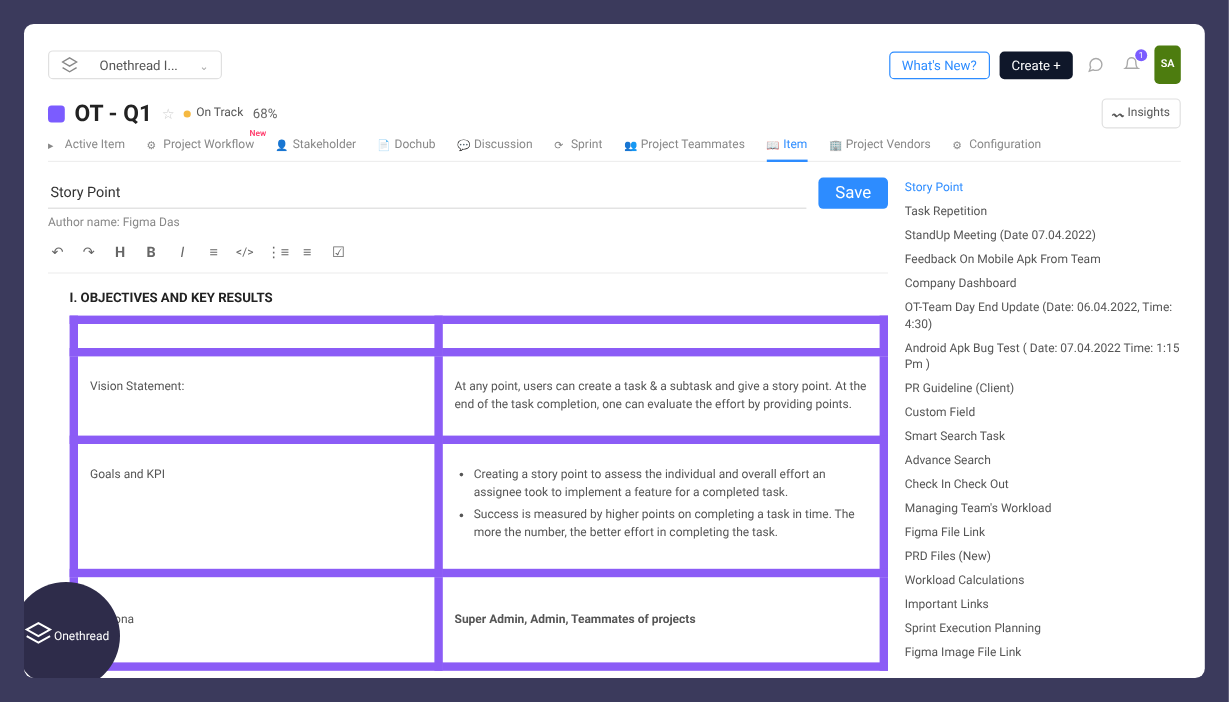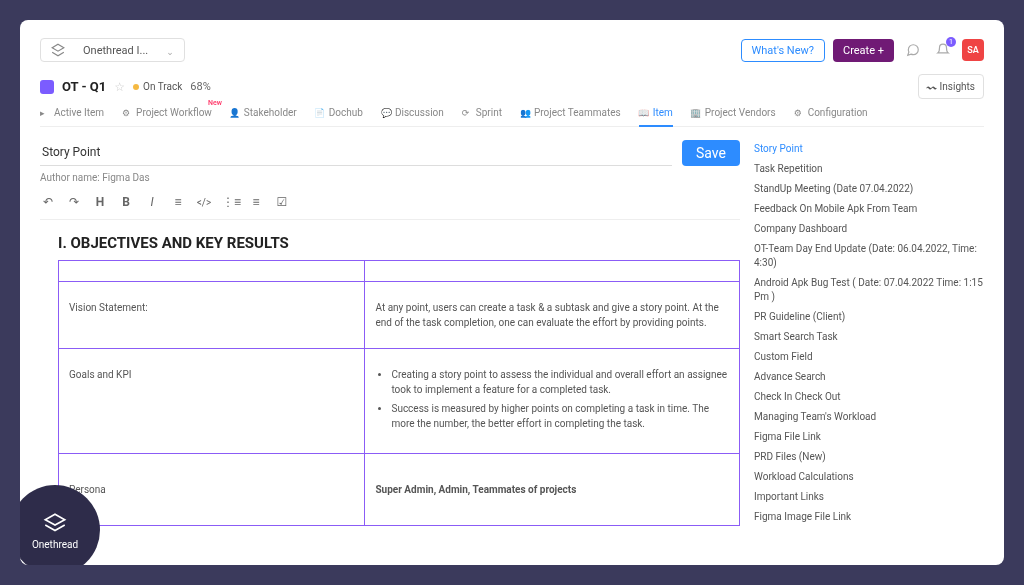--- a/index.html
+++ b/index.html
@@ -3,28 +3,28 @@
 <meta charset="utf-8">
 <style>
 * { box-sizing: border-box; margin: 0; padding: 0; font-family: -apple-system, BlinkMacSystemFont, "Segoe UI", Roboto, sans-serif; }
 body { background: #3b3a5c; padding: 20px; width: 1024px; height: 585px; overflow: hidden; }
 .app-window { background: #fff; border-radius: 8px; padding: 18px 20px 0 20px; height: 100%; position: relative; overflow: hidden; }
 .top-bar { display: flex; align-items: center; justify-content: space-between; margin-bottom: 12px; }
 .workspace-selector { display: flex; align-items: flex-end; gap: 18px; border: 1px solid #e0e0e0; border-radius: 4px; padding: 4px 10px; font-size: 11px; color: #555; cursor: pointer; }
 .workspace-selector .ws-icon { width: 14px; height: 14px; display: inline-flex; }
 .top-right { display: flex; align-items: center; gap: 8px; }
 .whats-new-btn { border: 1px solid #2d8cff; color: #2d8cff; background: #fff; font-size: 11px; padding: 4px 10px; border-radius: 4px; cursor: pointer; }
-.create-btn { background: #701a75; color: #fff; border: none; font-size: 11px; padding: 5px 10px; border-radius: 4px; cursor: pointer; }
+.create-btn { background: #0f172a; color: #fff; border: none; font-size: 11px; padding: 5px 10px; border-radius: 4px; cursor: pointer; }
 .icon-btn { width: 22px; height: 22px; display: inline-flex; align-items: center; justify-content: center; color: #888; cursor: pointer; position: relative; }
 .notif-badge { position: absolute; top: -2px; right: -2px; background: #7b5cff; color: #fff; border-radius: 50%; font-size: 7px; width: 10px; height: 10px; display: flex; align-items: center; justify-content: center; }
-.avatar { width: 22px; height: 22px; border-radius: 4px; background: #ef4444; color: #fff; font-size: 9px; display: flex; align-items: center; justify-content: center; font-weight: 600; }
+.avatar { width: 22px; height: 32px; border-radius: 4px; background: #4d7c0f; color: #fff; font-size: 9px; display: flex; align-items: center; justify-content: center; font-weight: 600; }
 .project-header { display: flex; align-items: center; justify-content: space-between; margin-bottom: 8px; }
 .project-left { display: flex; align-items: center; gap: 8px; }
 .project-icon { width: 14px; height: 14px; background: #7b5cff; border-radius: 3px; }
-.project-title { font-size: 13px; font-weight: 700; color: #222; }
+.project-title { font-size: 19px; font-weight: 700; color: #222; }
 .star-icon { color: #ccc; font-size: 12px; cursor: pointer; }
 .status-pill { display: flex; align-items: center; gap: 4px; font-size: 10px; color: #555; }
 .status-dot { width: 6px; height: 6px; border-radius: 50%; background: #f5b942; }
 .progress-text { font-size: 11px; color: #666; }
 .insights-btn { border: 1px solid #e0e0e0; background: #fff; font-size: 10px; padding: 4px 8px; border-radius: 4px; color: #555; cursor: pointer; display: flex; align-items: center; gap: 3px; }
 .tabs-row { display: flex; align-items: center; gap: 18px; border-bottom: 1px solid #eee; padding-bottom: 6px; margin-bottom: 12px; }
 .tab { display: flex; align-items: center; gap: 4px; font-size: 10px; color: #888; cursor: pointer; padding-bottom: 2px; position: relative; }
 .tab.active { color: #2d8cff; }
 .tab.active::after { content: ""; position: absolute; bottom: -7px; left: 0; right: 0; height: 2px; background: #2d8cff; }
 .tab-icon { width: 10px; height: 10px; display: inline-flex; }
@@ -32,30 +32,30 @@
 .content-row { display: flex; gap: 14px; }
 .editor-panel { flex: 1; min-width: 0; }
 .title-row { display: flex; align-items: center; gap: 10px; margin-bottom: 6px; }
 .doc-title-input { flex: 1; border: none; border-bottom: 1px solid #ddd; font-size: 12px; padding: 6px 2px; color: #333; outline: none; }
 .save-btn { background: #2d8cff; color: #fff; border: none; font-size: 14px; padding: 5px 14px; border-radius: 4px; cursor: pointer; }
 .author-row { font-size: 10px; color: #888; margin-bottom: 8px; }
 .toolbar { display: flex; align-items: center; gap: 10px; padding: 4px 0 10px 0; border-bottom: 1px solid #eee; margin-bottom: 14px; }
 .tb-btn { color: #666; font-size: 12px; cursor: pointer; width: 16px; text-align: center; }
 .tb-btn.bold { font-weight: 700; }
 .tb-btn.italic { font-style: italic; }
-.section-heading { font-size: 15px; font-weight: 700; color: #222; margin: 0 0 8px 18px; }
+.section-heading { font-size: 11px; font-weight: 700; color: #222; margin: 0 0 8px 18px; }
 .doc-table { width: calc(100% - 18px); margin-left: 18px; border-collapse: collapse; font-size: 10px; color: #555; }
-.doc-table td { border: 1px solid #8b5cf6; padding: 18px 10px; vertical-align: top; line-height: 1.5; }
+.doc-table td { border: 7px solid #8b5cf6; padding: 18px 10px; vertical-align: top; line-height: 1.5; }
 .doc-table td:first-child { width: 45%; }
 .doc-table ul { padding-left: 16px; }
 .doc-table li { margin-bottom: 4px; }
 .sidebar-list { width: 230px; flex-shrink: 0; font-size: 10px; }
 .sidebar-item { color: #555; padding: 3px 0; cursor: pointer; line-height: 1.4; }
 .sidebar-item.active { color: #2d8cff; }
-.brand-badge { position: absolute; bottom: -10px; left: -10px; width: 90px; height: 90px; border-radius: 50%; background: #2e2c4a; display: flex; flex-direction: column; align-items: center; justify-content: center; color: #fff; font-size: 10px; }
+.brand-badge { position: absolute; bottom: -10px; left: -10px; width: 90px; height: 90px; border-radius: 50%; background: #2e2c4a; display: flex; flex-direction: row; align-items: center; justify-content: center; color: #fff; font-size: 10px; }
 .brand-badge svg { margin-bottom: 2px; }
 </style>
 </head>
 <body>
 
 <div class="app-window">
 
   <div class="top-bar">
     <div class="workspace-selector">
       <span class="ws-icon">
@@ -198,29 +198,30 @@
 
     <div class="sidebar-list" id="sidebar-list">
         <div class="sidebar-item active">Story Point</div>
         <div class="sidebar-item">Task Repetition</div>
         <div class="sidebar-item">StandUp Meeting (Date 07.04.2022)</div>
         <div class="sidebar-item">Feedback On Mobile Apk From Team</div>
         <div class="sidebar-item">Company Dashboard</div>
         <div class="sidebar-item">OT-Team Day End Update (Date: 06.04.2022, Time: 4:30)</div>
         <div class="sidebar-item">Android Apk Bug Test ( Date: 07.04.2022 Time: 1:15 Pm )</div>
         <div class="sidebar-item">PR Guideline (Client)</div>
+        <div class="sidebar-item">Custom Field</div>
         <div class="sidebar-item">Smart Search Task</div>
-        <div class="sidebar-item">Custom Field</div>
         <div class="sidebar-item">Advance Search</div>
         <div class="sidebar-item">Check In Check Out</div>
         <div class="sidebar-item">Managing Team's Workload</div>
         <div class="sidebar-item">Figma File Link</div>
         <div class="sidebar-item">PRD Files (New)</div>
         <div class="sidebar-item">Workload Calculations</div>
         <div class="sidebar-item">Important Links</div>
+        <div class="sidebar-item">Sprint Execution Planning</div>
         <div class="sidebar-item">Figma Image File Link</div>
       </div>
   </div>
 
   <div class="brand-badge">
     <svg viewBox="0 0 24 24" width="26" height="26" fill="none" stroke="#fff" stroke-width="1.5">
         <polygon points="12,3 21,8 12,13 3,8"></polygon>
         <polyline points="3,13 12,18 21,13"></polyline>
       </svg>
     <span>Onethread</span>

